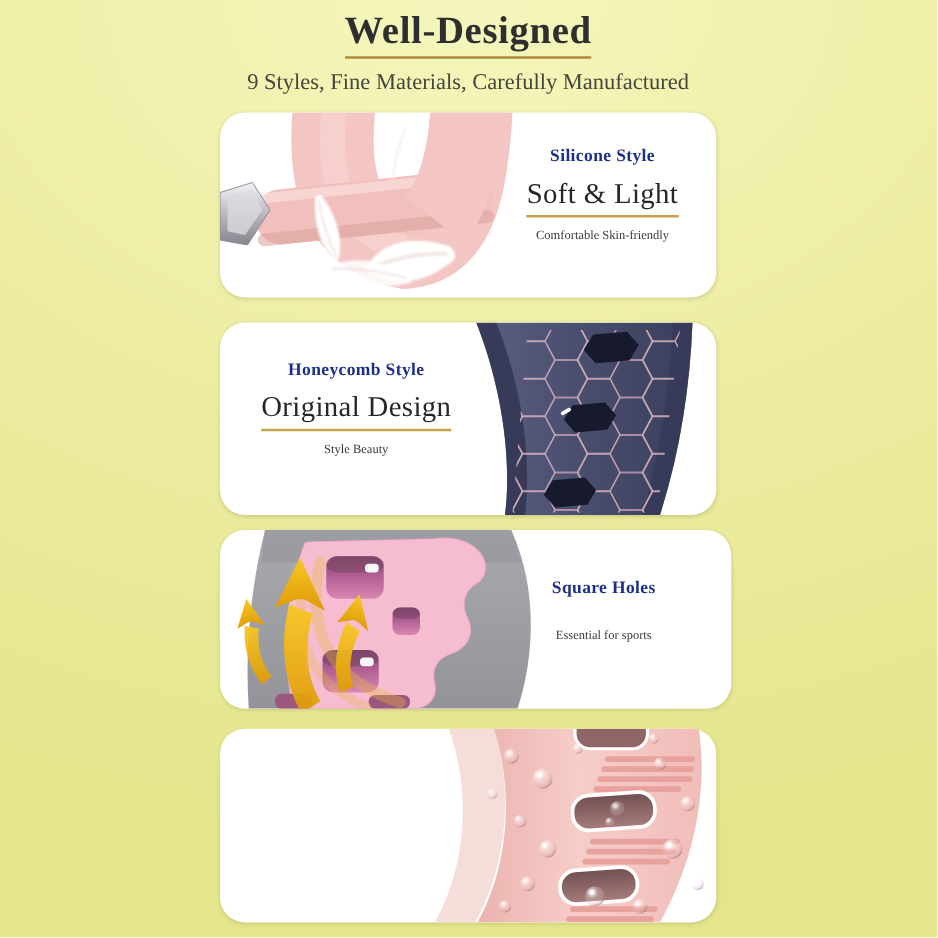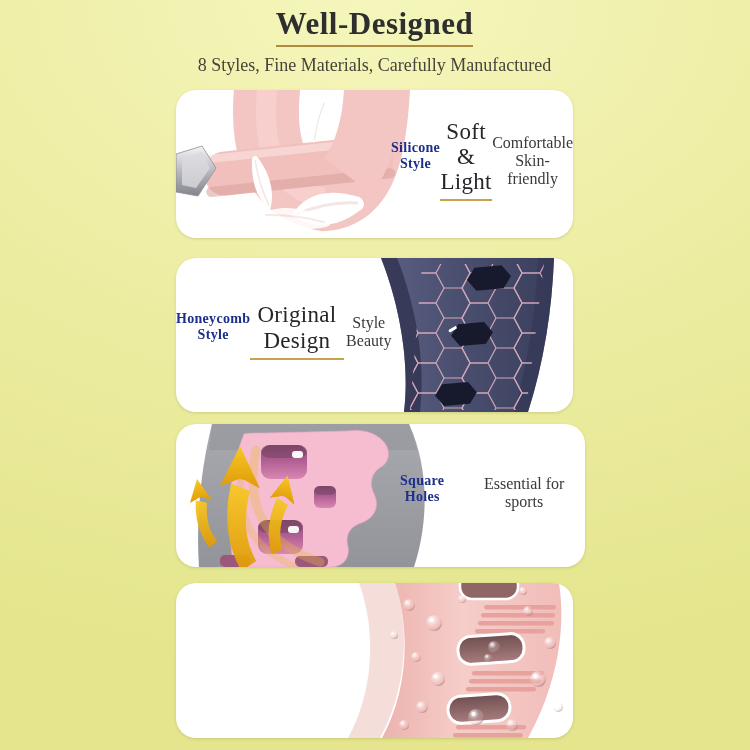--- a/index.html
+++ b/index.html
@@ -18,44 +18,44 @@
   .card{
     position:absolute;left:176px;width:397px;background:#ffffff;border-radius:20px;
     overflow:hidden;box-shadow:0 1px 3px rgba(120,120,60,.25);
   }
   .card1{top:90px;height:148px;}
   .card2{top:258px;height:154px;}
   .card3{top:424px;height:143px;padding-left:12px;}
   .card4{top:583px;height:155px;}
   .art{position:absolute;inset:0;width:100%;height:100%;z-index:0;pointer-events:none;}
   .card-text{
-    position:absolute;top:0;bottom:0;z-index:1;display:flex;
+    position:absolute;top:0;bottom:0;z-index:1;display:flex;flex-direction:column;
     justify-content:center;align-items:center;text-align:center;
   }
   .t-right1{left:215px;right:0;transform:translateY(-8px);}
   .t-left2{left:0;width:218px;transform:translateY(-8px);}
   .t-right3{left:205px;right:0;transform:translateY(-7px);}
   .t-left4{left:0;width:196px;transform:translateY(-3px);}
   .card-label{font-size:14px;font-weight:bold;color:#1d3089;letter-spacing:.3px;}
   .heading-wrap{display:inline-block;margin-top:8px;}
   .card-heading{font-size:23px;font-weight:normal;color:#25252a;letter-spacing:.3px;line-height:1.1;}
   .gold-rule{height:2px;background:#c8a24c;margin-top:5px;width:100%;}
-  .card-desc{margin-top:9px;font-size:16px;color:#3a3a3a;}
+  .card-desc{margin-top:9px;font-size:10px;color:#3a3a3a;}
 </style>
 </head>
 <body>
 
 <div class="page">
 
   <div class="header">
     <div class="title-wrap">
       <div class="page-title">Well-Designed</div>
       <div class="title-rule"></div>
     </div>
-    <div class="page-subtitle">8 Styles, Fine Materials, Carefully Manufactured</div>
+    <div class="page-subtitle">9 Styles, Fine Materials, Carefully Manufactured</div>
   </div>
 
   <div class="card card1">
     <svg class="art" viewBox="0 0 397 148">
       <defs>
         <linearGradient id="c1-silver" x1="0" y1="0" x2="0" y2="1">
           <stop offset="0" stop-color="#f4f4f6"></stop>
             <stop offset=".5" stop-color="#b9b9c0"></stop>
             <stop offset="1" stop-color="#84848c"></stop>
         </linearGradient>

